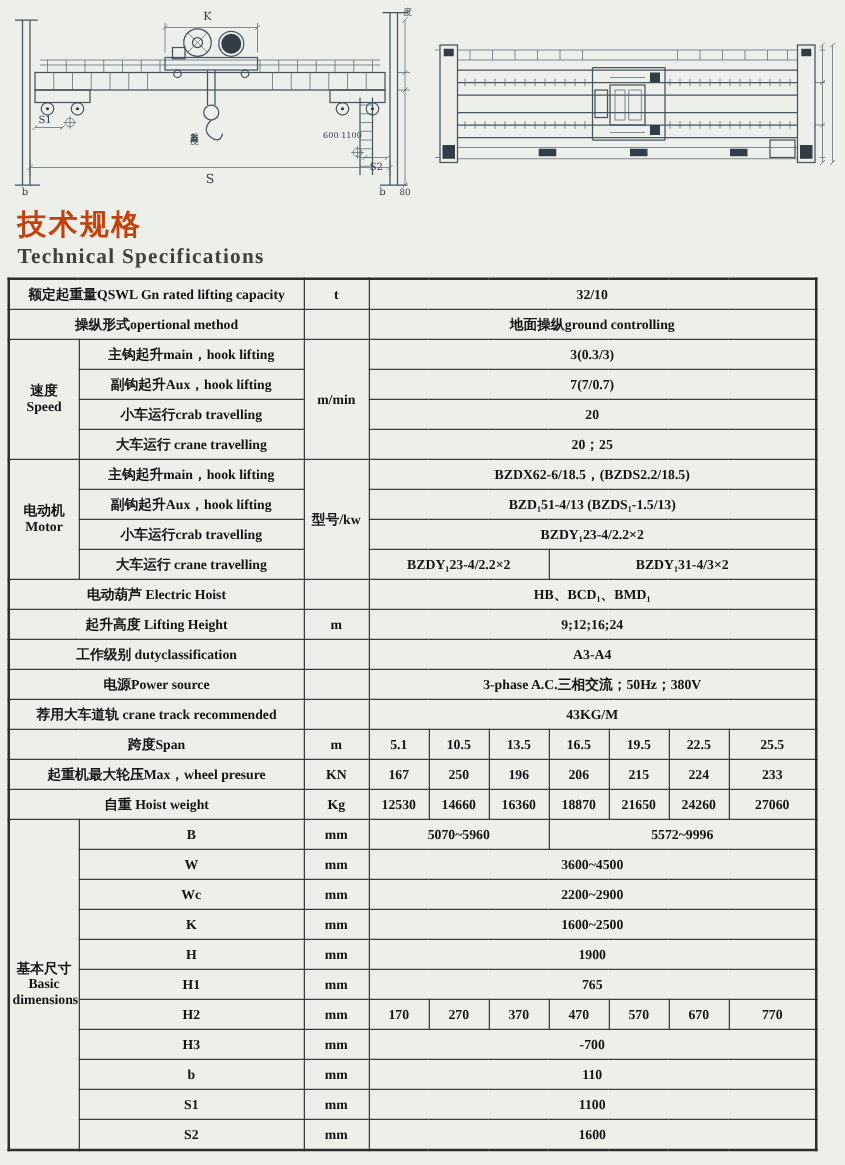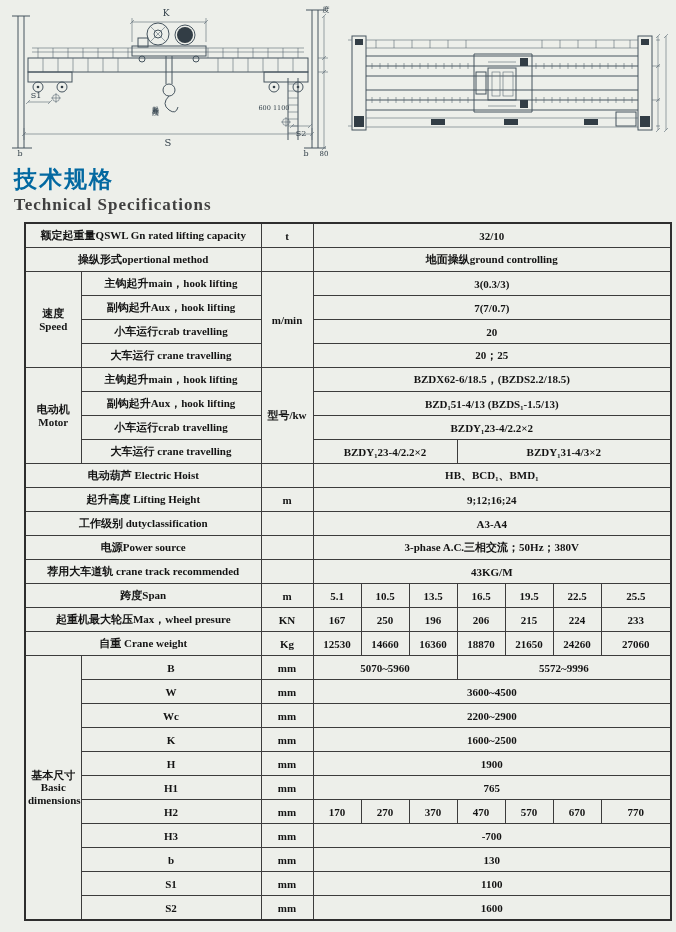--- a/index.html
+++ b/index.html
@@ -14,26 +14,26 @@
   .drawings svg{position:absolute;}
   .dwg-line{stroke:#46545e;stroke-width:1;fill:none;}
   .dwg-thin{stroke:#5a6973;stroke-width:.6;fill:none;}
   .dwg-dark{fill:#323d45;stroke:none;}
   .dwg-txt{font-family:"DejaVu Serif",serif;fill:#33404a;}
   .vlabel{
     position:absolute;writing-mode:vertical-rl;text-orientation:upright;
     font-size:7px;color:#3c4a55;letter-spacing:1px;
   }
   
-  .h-zh{margin:4px 0 0 14px;font-size:23px;font-weight:bold;letter-spacing:2px;color:#0369a1;}
+  .h-zh{margin:4px 0 0 14px;font-size:23px;font-weight:bold;letter-spacing:2px;color:#c2410c;}
   .h-en{margin:0 0 7px 14px;font-size:17px;font-weight:bold;letter-spacing:1px;color:#404040;}
   
   table.spec{
     border-collapse:collapse;table-layout:fixed;
-    margin-left:24px;width:646px;
+    margin-left:6px;width:646px;
     border:2px solid #2e2e2e;
   }
   table.spec td{
     border:1px solid #3c3c3c;
     text-align:center;vertical-align:middle;
     height:23px;padding:0 2px;
     font-size:11px;font-weight:bold;color:#141414;
     white-space:nowrap;overflow:hidden;
   }
   td.lbl{font-size:10.5px;}
@@ -271,21 +271,21 @@
     <td>KN</td>
     <td>167</td>
     <td>250</td>
     <td>196</td>
     <td>206</td>
     <td>215</td>
     <td>224</td>
     <td>233</td>
   </tr>
   <tr>
-    <td class="lbl" colspan="2">自重 Crane weight</td>
+    <td class="lbl" colspan="2">自重 Hoist weight</td>
     <td>Kg</td>
     <td>12530</td>
     <td>14660</td>
     <td>16360</td>
     <td>18870</td>
     <td>21650</td>
     <td>24260</td>
     <td>27060</td>
   </tr>
 
@@ -337,21 +337,21 @@
     <td>770</td>
   </tr>
   <tr>
     <td class="lbl">H3</td>
     <td>mm</td>
     <td colspan="7">-700</td>
   </tr>
   <tr>
     <td class="lbl">b</td>
     <td>mm</td>
-    <td colspan="7">130</td>
+    <td colspan="7">110</td>
   </tr>
   <tr>
     <td class="lbl">S1</td>
     <td>mm</td>
     <td colspan="7">1100</td>
   </tr>
   <tr>
     <td class="lbl">S2</td>
     <td>mm</td>
     <td colspan="7">1600</td>

